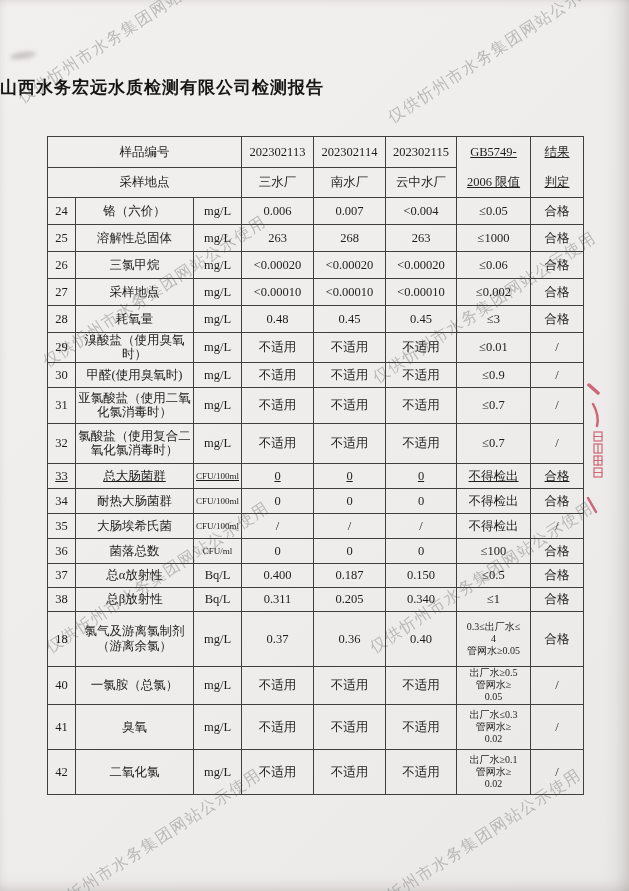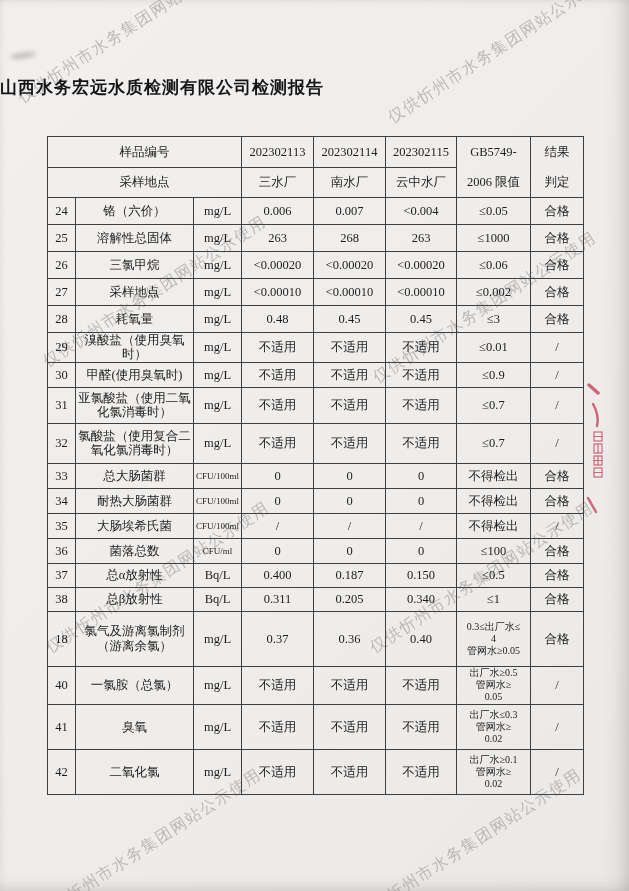--- a/index.html
+++ b/index.html
@@ -36,21 +36,21 @@
   table.report{
     position:absolute;left:47px;top:136px;width:536px;
     border-collapse:collapse;table-layout:fixed;
   }
   table.report th,table.report td{
     border:1px solid #3f3f3f;padding:0;text-align:center;vertical-align:middle;
     font-weight:normal;font-size:12.5px;color:#1d1d1d;line-height:1.15;
     overflow:hidden;
   }
   tr.hrow{height:30px;}
-  .h-2line{padding:0;}
+  .h-2line{padding:0;text-decoration:underline;}
   .h-2line .l1,.h-2line .l2{display:block;}
   .h-stack{height:60px;display:flex;flex-direction:column;justify-content:space-around;align-items:center;}
   td.c-name{text-align:left;padding:1px 3px 1px 7px;font-size:12px;}
   td.c-no{font-size:12.5px;}
   td.c-unit{font-size:12px;}
   td.c-unit.su{font-size:9px;}
   td.c-limit{white-space:pre-line;}
   td.c-limit.ml{font-size:10px;line-height:1.2;}
   
   .stamp{position:absolute;left:584px;top:378px;width:45px;height:160px;pointer-events:none;}
@@ -200,21 +200,21 @@
         <tr style="height: 40px;">
       <td class="c-no">32</td>
       <td class="c-name">氯酸盐（使用复合二氧化氯消毒时）</td>
       <td class="c-unit">mg/L</td>
       <td class="c-val">不适用</td>
       <td class="c-val">不适用</td>
       <td class="c-val">不适用</td>
       <td class="c-limit">≤0.7</td>
       <td class="c-val">/</td>
     </tr>
-        <tr style="height: 25px;">
+        <tr style="height: 25px; text-decoration: underline;">
       <td class="c-no">33</td>
       <td class="c-name">总大肠菌群</td>
       <td class="c-unit su">CFU/100ml</td>
       <td class="c-val">0</td>
       <td class="c-val">0</td>
       <td class="c-val">0</td>
       <td class="c-limit">不得检出</td>
       <td class="c-val">合格</td>
     </tr>
         <tr style="height: 25px;">

